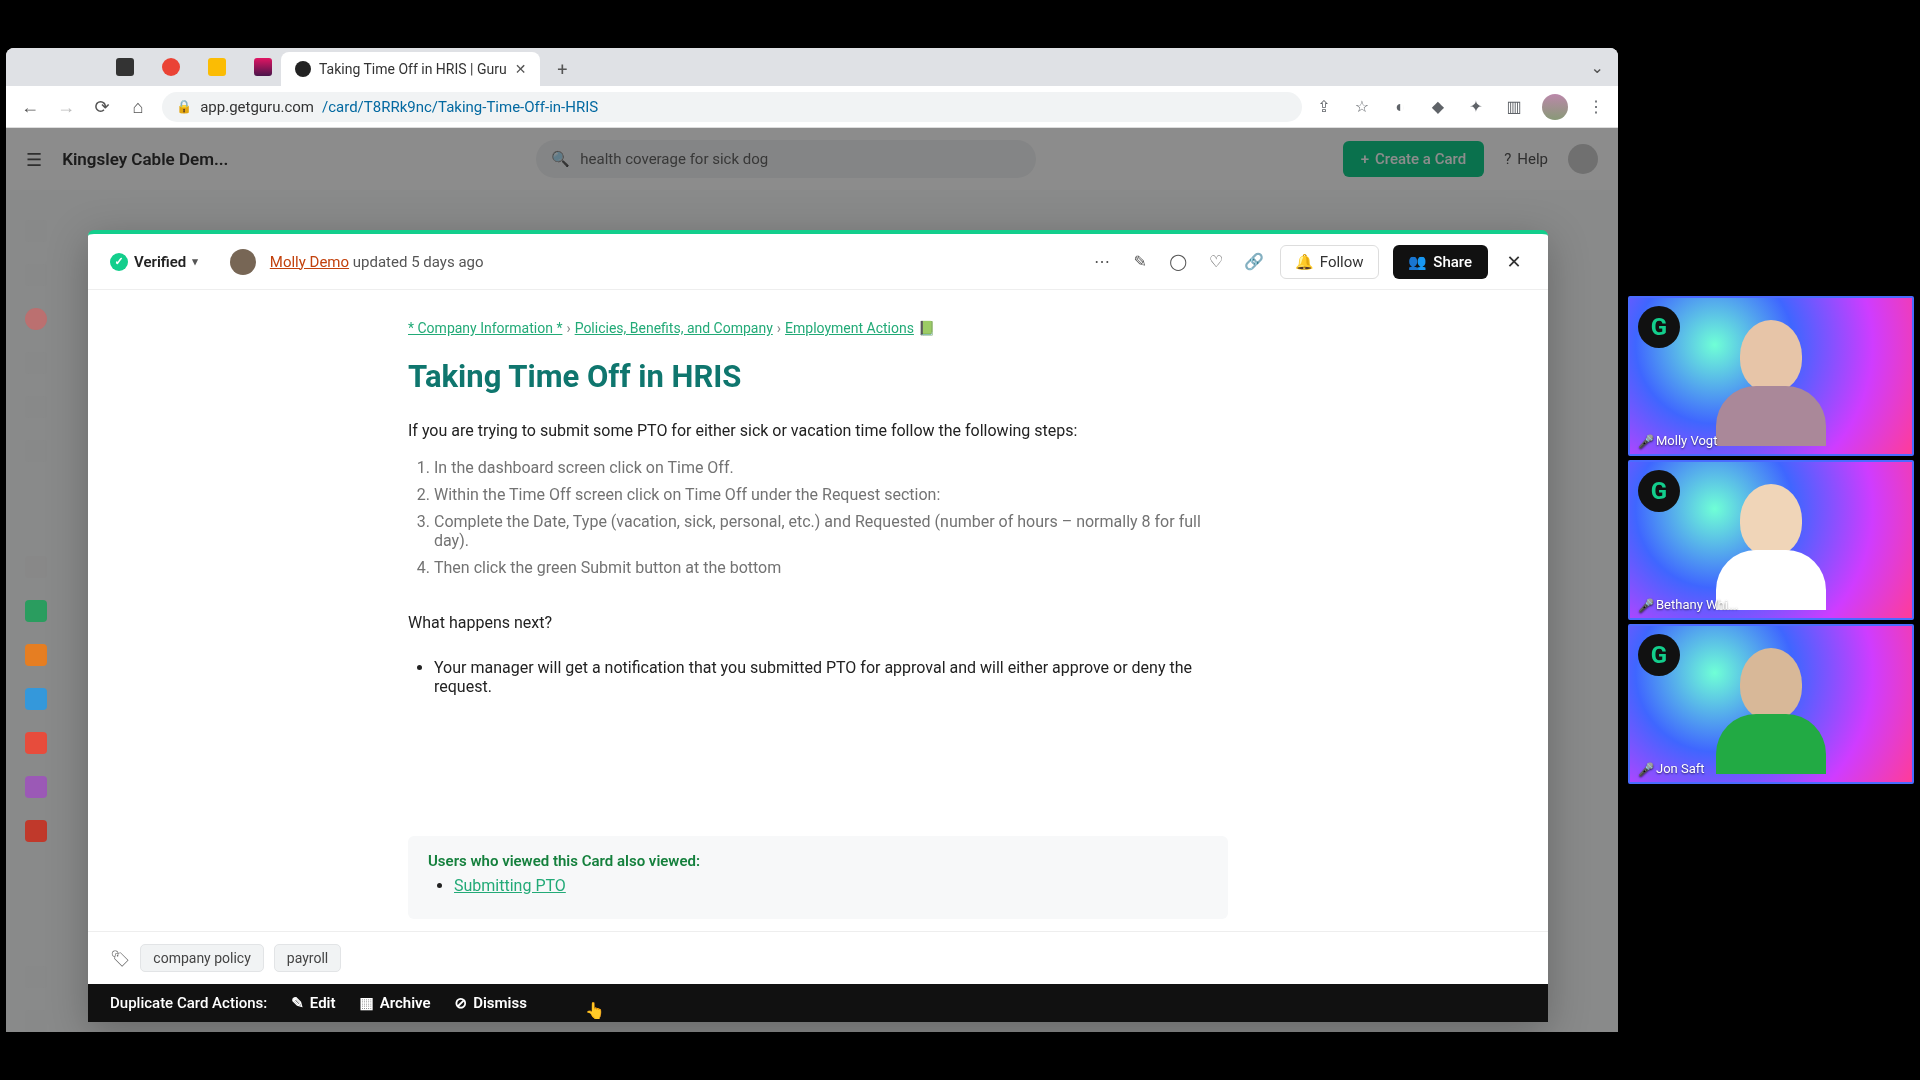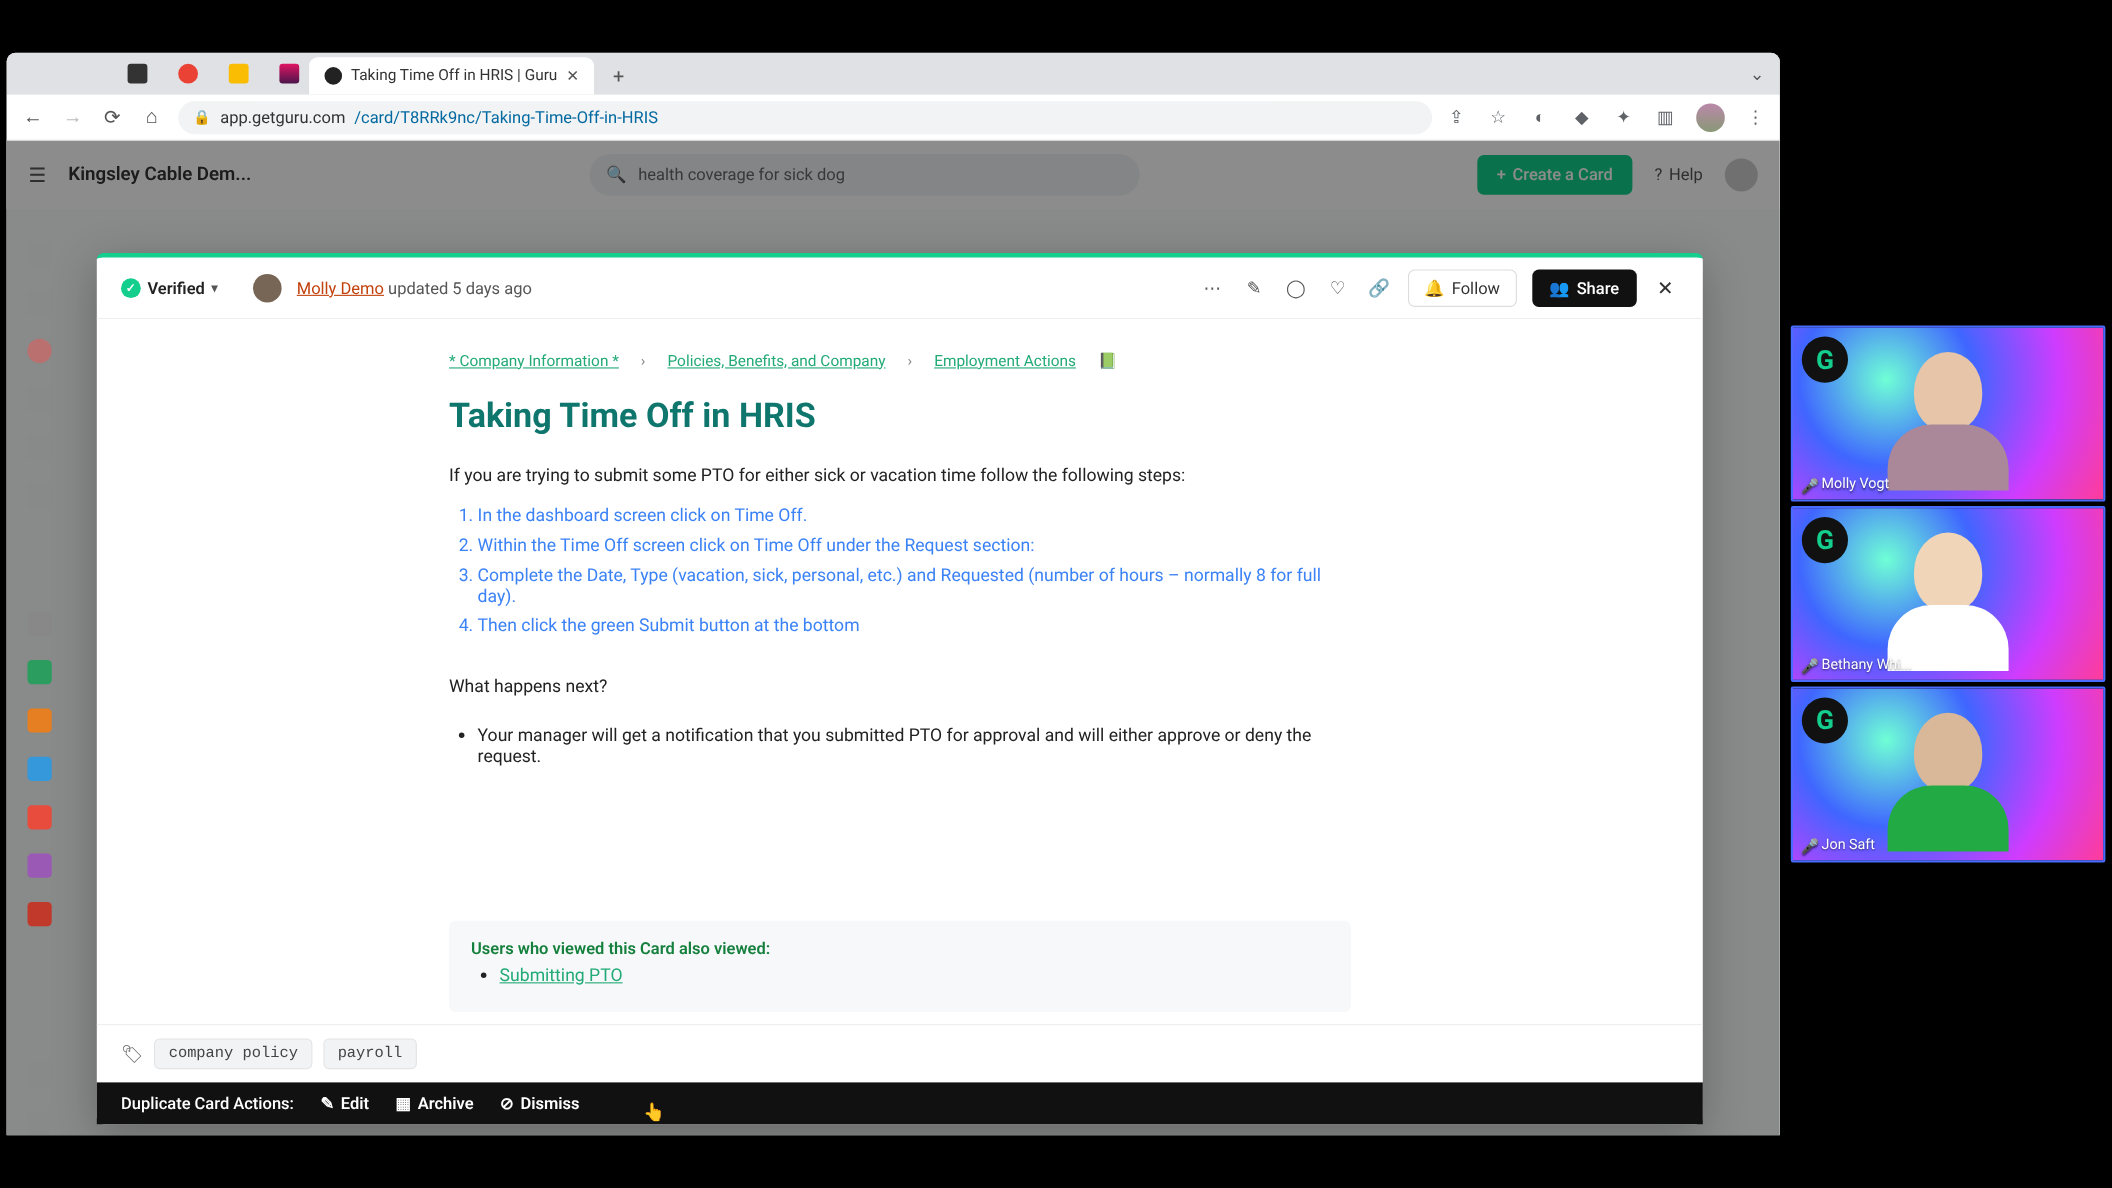--- a/index.html
+++ b/index.html
@@ -178,49 +178,49 @@
 .hdr-ic { width:24px; height:24px; display:flex; align-items:center; justify-content:center; color:#555; cursor:pointer;}
 .follow-btn { border:1px solid #ddd; border-radius:6px; padding:7px 14px; font-size:15px; display:flex; gap:6px; align-items:center; color:#333; cursor:pointer;}
 .share-btn { background:#111; color:#fff; border-radius:6px; padding:8px 16px; font-size:15px; font-weight:500; display:flex; gap:6px; align-items:center; cursor:pointer;}
 .close-card { width:24px; color:#333; font-size:18px; cursor:pointer; text-align:center;}
 .card-body {
   flex: 1;
   padding: 30px 320px 20px 320px;
   overflow: auto;
   position: relative;
 }
-.breadcrumb { font-size: 14px; color:#3a6; display:flex; gap:20px; flex-wrap:wrap; align-items:center;text-align:right;}
+.breadcrumb { font-size: 14px; color:#3a6; display:flex; gap:4px; flex-wrap:wrap; align-items:center;text-align:right;}
 .breadcrumb a { color:#2a7; text-decoration: underline; cursor:pointer;}
 .breadcrumb .sep { color:#888;}
 .bc-emoji { font-size:14px;}
 .card-title { font-size: 31px; font-weight: 700; color:#0f766e; margin: 22px 0 26px 0;}
 .intro { font-size: 16px; color:#222; margin-bottom: 18px;}
 ol { padding-left: 26px; }
-ol li { font-size:16px; color:#3b82f6; margin-bottom: 8px; }
+ol li { font-size:16px; color:#737373; margin-bottom: 8px; }
 .subhead { font-size:16px; color:#222; margin-top: 36px; margin-bottom: 26px;}
 ul { padding-left: 26px;}
 ul li { font-size:16px; color:#222; margin-bottom:8px;}
 .related-box {
   margin-top: 140px;
   background:#f7f8f9;
   border-radius:6px;
   padding:16px 20px;
 }
 .related-title { font-size:15px; font-weight:600; color:#15803d; margin-bottom:6px;}
 .related-box ul li a { color:#2a7; text-decoration:underline; cursor:pointer;}
 
 .tags-row {
   border-top:1px solid #eee;
   padding: 12px 22px;
   display:flex;
   align-items:center;
   gap:10px;
 }
 .tag-ic { color:#666;}
-.tag-pill { background:#f1f3f4; border:1px solid #e2e4e6; border-radius:5px; padding:5px 12px; font-size:14px; color:#444;font-family:Liberation Mono, monospace;}
+.tag-pill { background:#f1f3f4; border:1px solid #e2e4e6; border-radius:5px; padding:5px 12px; font-size:14px; color:#444;}
 
 .dup-bar {
   background:#111;
   color:#fff;
   padding: 10px 22px;
   display:flex;
   align-items:center;
   gap:24px;
   font-size:15px;
 }

